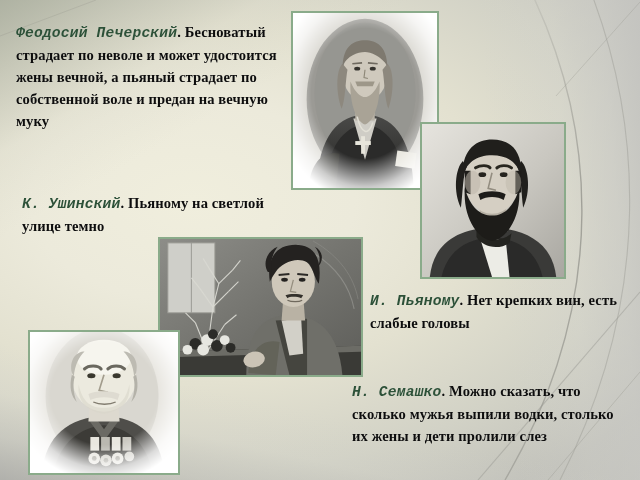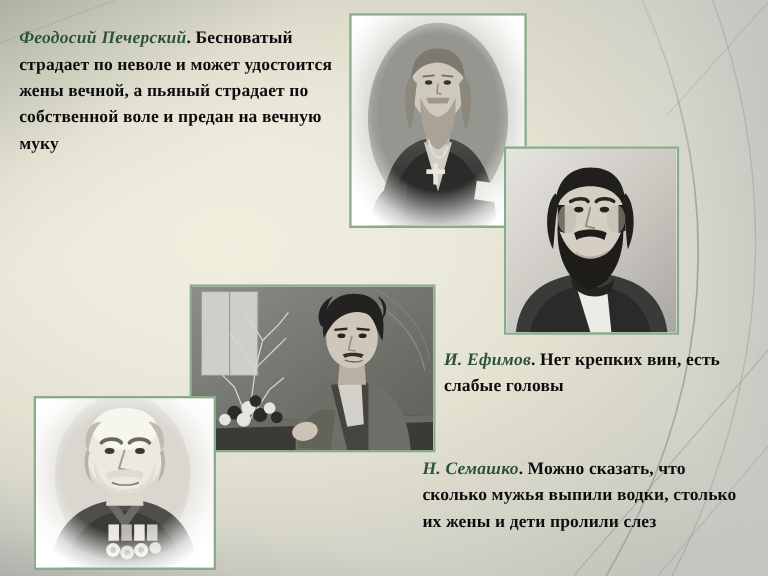--- a/index.html
+++ b/index.html
@@ -70,21 +70,21 @@
     font-weight: bold;
     font-size: 14.6px;
     line-height: 1.50;
     letter-spacing: 0.1px;
     text-shadow: 0 0 0.7px rgba(255,255,255,0.35);
   }
   .author {
     color: #2d5138;
     font-style: italic;
     font-weight: bold;
-    font-family: Liberation Serif, serif;
+    font-family: Liberation Mono, monospace;
     letter-spacing: 0.2px;
     margin-top: 23px;
   }
 
   #quote-feodosiy { left: 16px;  top: 22px;  width: 262px; }
   #quote-ushinsky { left: 22px;  top: 193px; width: 250px; }
   #quote-efimov   { left: 370px; top: 290px; width: 262px; }
   #quote-semashko { left: 352px; top: 381px; width: 262px; }
 
   
@@ -133,23 +133,26 @@
     <path d="M 640 372 L 548 480" fill="none" stroke="#9a9a93" stroke-width="1" stroke-opacity="0.4"></path>
     <path d="M 640 2 L 556 96" fill="none" stroke="#9a9a93" stroke-width="1" stroke-opacity="0.35"></path>
 
     <path d="M 0 36 L 96 0" fill="none" stroke="#8f9186" stroke-width="1" stroke-opacity="0.25"></path>
   </svg>
 
   <div class="quote" id="quote-feodosiy">
     <span class="author">Феодосий Печерский</span><span>. Бесноватый страдает по неволе и может удостоится жены вечной, а пьяный страдает по собственной воле и предан на вечную муку</span>
   </div>
 
+  <div class="quote" id="quote-ushinsky">
+    <span class="author">К. Ушинский</span><span>. Пьяному на светлой улице темно</span>
+  </div>
 
   <div class="quote" id="quote-efimov">
-    <span class="author">И. Ефимов</span><span>. Нет крепких вин, есть слабые головы</span>
+    <span class="author">И. Пьяному</span><span>. Нет крепких вин, есть слабые головы</span>
   </div>
 
   <div class="quote" id="quote-semashko">
     <span class="author">Н. Семашко</span><span>. Можно сказать, что сколько мужья выпили водки, столько их жены и дети пролили слез</span>
   </div>
 
   <div class="photo" id="photo-feodosiy">
     <div class="inner">
       <svg viewBox="0 0 148 179" preserveAspectRatio="none">
         <defs>

